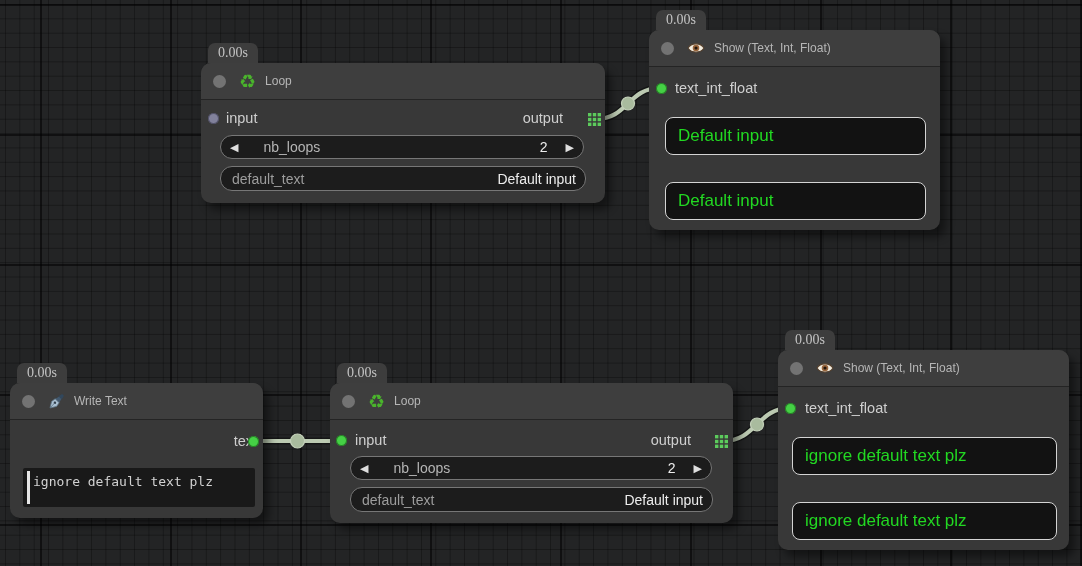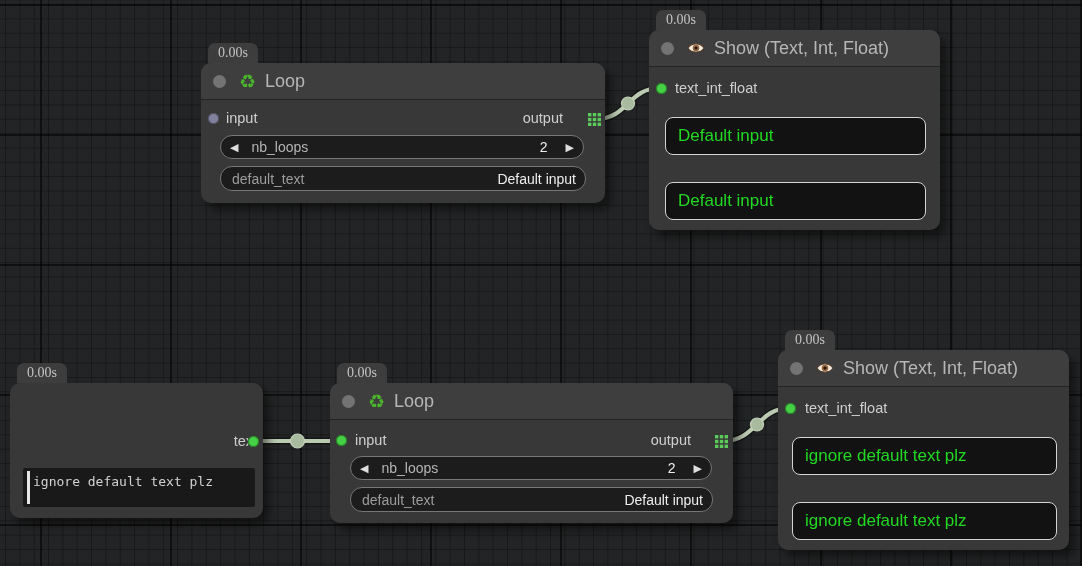--- a/index.html
+++ b/index.html
@@ -29,39 +29,39 @@
     box-shadow:6px 7px 9px rgba(0,0,0,.45);
   }
   .hdr{
     position:absolute;left:0;right:0;top:0;height:37px;box-sizing:border-box;
     background:#3e3e3e;border-radius:10px 10px 0 0;border-bottom:1px solid #242424;
     display:flex;align-items:center;padding-left:12px;
   }
   .cdot{width:13px;height:13px;border-radius:50%;background:#737373;flex:none;}
   .hicon{margin-left:13px;flex:none;display:flex;align-items:center;line-height:0;}
   .recycle{font-family:"DejaVu Sans",sans-serif;font-size:19px;line-height:19px;color:#4ab42c;}
-  .title{margin-left:9px;font-size:18px;color:#b6b6b6;white-space:nowrap;text-align:center;}
+  .title{margin-left:9px;font-size:12px;color:#b6b6b6;white-space:nowrap;text-align:center;}
   .badge{
     position:absolute;top:-20px;left:7px;height:20px;line-height:20px;padding:0 10px;
     background:#3d3d3d;border-radius:7px 7px 0 0;
     font-family:"Liberation Serif","DejaVu Serif",serif;font-size:14px;color:#c3c3c3;
   }
   .sdot{position:absolute;width:11px;height:11px;border-radius:50%;}
   .sdot.green{background:#45d045;box-shadow:inset 0 0 0 1px rgba(15,70,15,.55);}
   .sdot.slate{background:#81819b;box-shadow:inset 0 0 0 1px rgba(40,40,60,.5);}
   .slot-label{position:absolute;font-size:14.5px;color:#cfcfcf;white-space:nowrap;}
   .gridicon{position:absolute;line-height:0;}
 
   .widget{
     position:absolute;box-sizing:border-box;height:24px;
     background:#1c1c1c;border:1px solid #777;border-radius:12px;
     display:flex;align-items:center;padding:0 9px;font-size:14px;white-space:nowrap;
   }
   .w-arrow{color:#dedede;font-size:11px;line-height:1;}
-  .w-label{color:#b5b5b5;margin-left:13px;}
+  .w-label{color:#b5b5b5;margin-left:25px;}
   .w-label2{color:#9d9d9d;margin-left:2px;}
   .w-value{margin-left:auto;color:#ededed;}
   .w-value.num{margin-right:18px;}
 
   .show-box{
     position:absolute;box-sizing:border-box;
     background:#121212;border:1.5px solid #d4d4d4;border-radius:8px;
     display:flex;align-items:center;padding-left:12px;
     font-size:17px;color:#22d822;white-space:nowrap;
   }
@@ -142,20 +142,33 @@
     <div class="title">Show (Text, Int, Float)</div>
   </div>
   <div class="sdot green" style="left:7px;top:53px"></div>
   <div class="slot-label" style="left:26px;top:50px">text_int_float</div>
   <div class="show-box" style="left:16px;top:87px;width:261px;height:38px">Default input</div>
   <div class="show-box" style="left:16px;top:152px;width:261px;height:38px">Default input</div>
 </div>
 
 <div class="node" style="left:10px;top:383px;width:253px;height:135px">
   <div class="badge">0.00s</div>
+  <div class="hdr">
+    <div class="cdot"></div>
+    <div class="hicon">
+      <svg width="17" height="17" viewBox="0 0 17 17">
+        <path d="M10.4 3.3 L14.2 1.1 L15.9 2.8 L13.7 6.6 Z" fill="#31475c"></path>
+        <path d="M11 3.7 L13.3 6 L11.2 9.8 L7.2 5.8 Z" fill="#42596f"></path>
+        <path d="M2 15 L3.6 8.4 L7.2 5.8 L11.2 9.8 L8.6 13.4 Z" fill="#a9c0d2" stroke="#5b7183" stroke-width="0.8"></path>
+        <circle cx="6.9" cy="9.7" r="1.2" fill="#2c3845"></circle>
+        <path d="M2 15 L6.9 9.7" stroke="#5b7183" stroke-width="0.8"></path>
+      </svg>
+    </div>
+    <div class="title">Write Text</div>
+  </div>
   <div class="slot-label" style="right:6px;top:50px">text</div>
   <div class="sdot green" style="right:4px;top:53px"></div>
   <div class="ta" style="left:13px;top:85px;width:232px;height:39px">
     <div class="caret"></div>
     <span>ignore default text plz</span>
   </div>
 </div>
 
 <div class="node" style="left:330px;top:383px;width:403px;height:140px">
   <div class="badge">0.00s</div>

